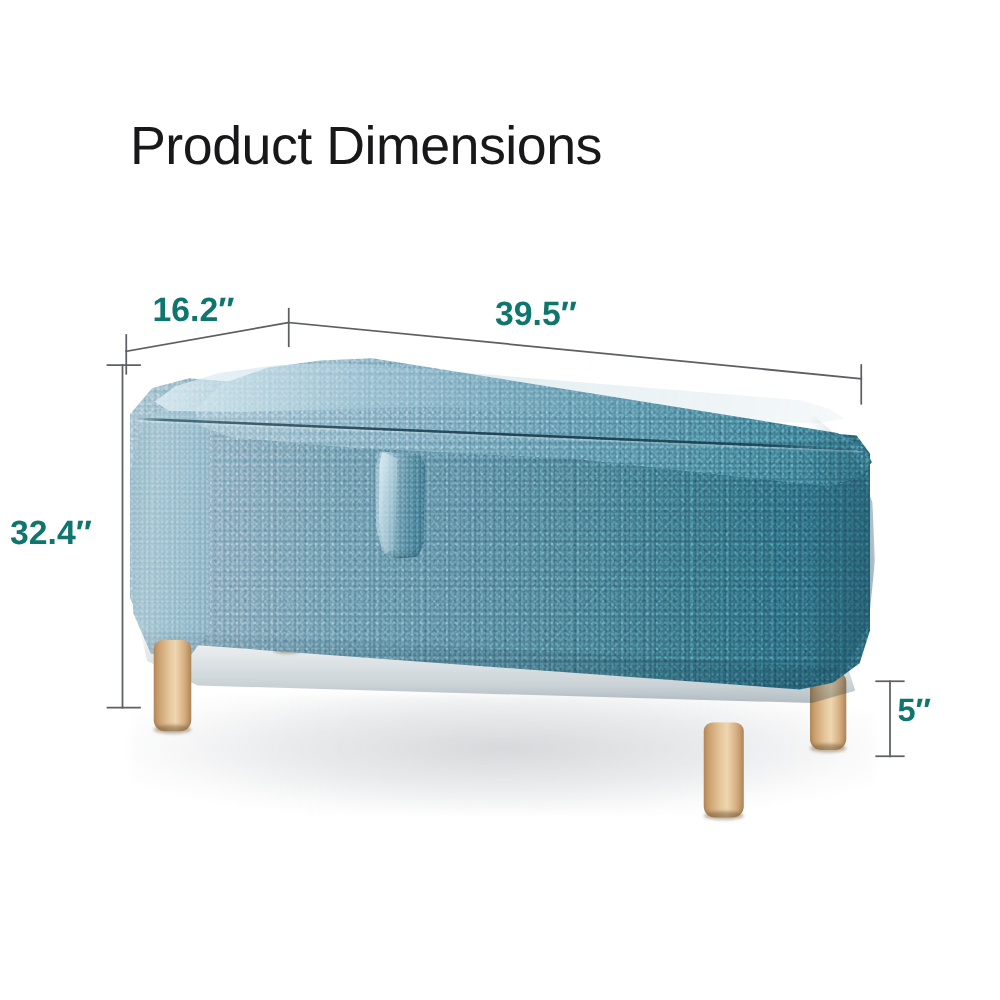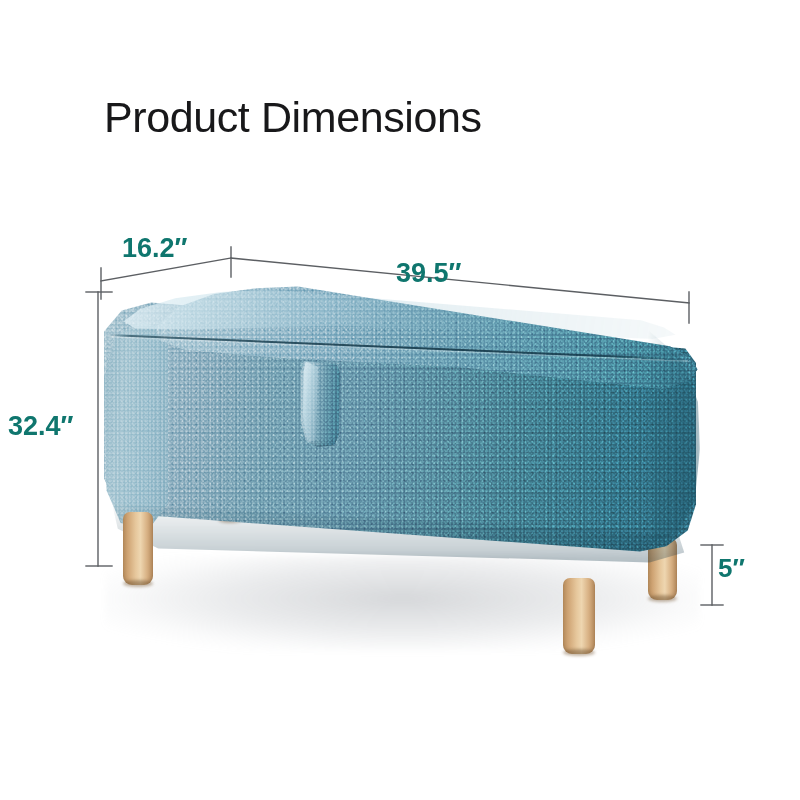--- a/index.html
+++ b/index.html
@@ -56,21 +56,21 @@
   
   .dim-label {
     position: absolute;
     color: #0f766e;
     font-size: 27px;
     white-space: nowrap;
     font-weight: 700;
     letter-spacing: 0px;
   }
   .dim-depth  { left: 122px; top: 233px; }
-  .dim-width  { left: 396px; top: 236px; margin-top: 22px; }
+  .dim-width  { left: 396px; top: 236px; }
   .dim-height { left: 8px;   top: 411px; }
   .dim-leg    { left: 718px; top: 553px; font-size: 26px; }
 
   
   #bench {
     position: absolute;
     left: 0; top: 0;
     width: 800px; height: 800px;
   }
 

